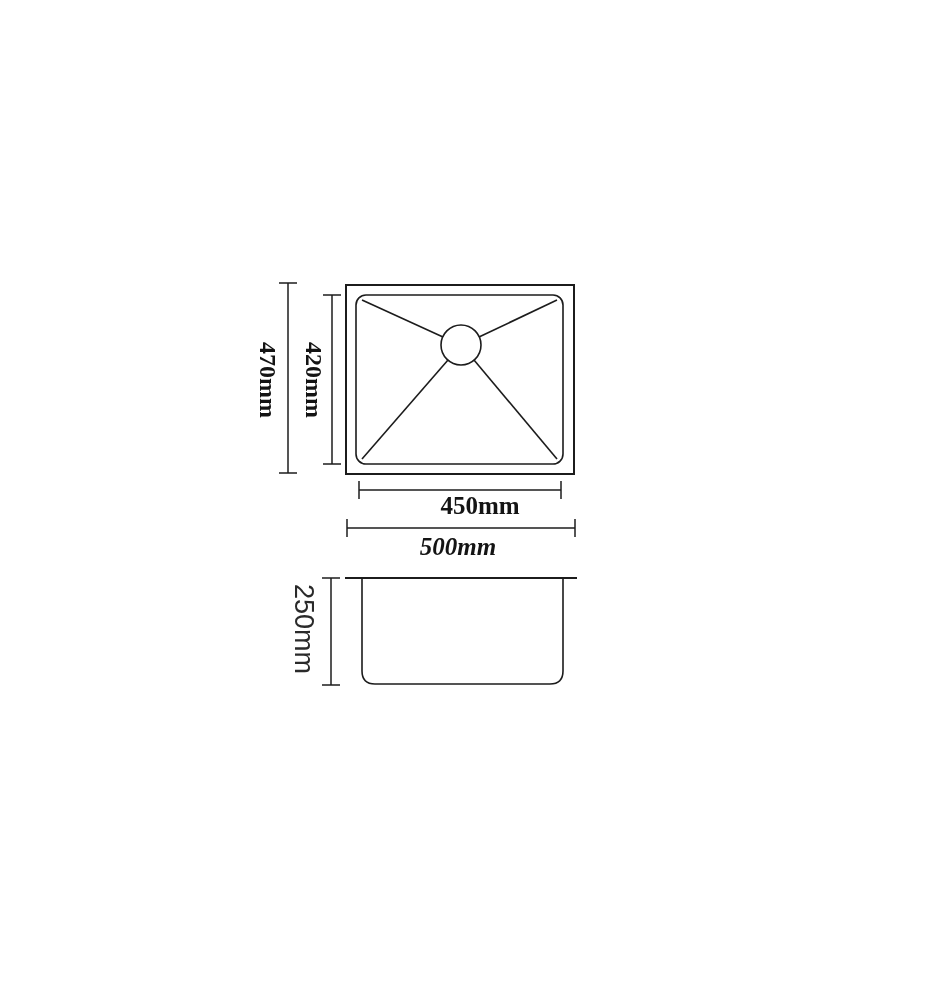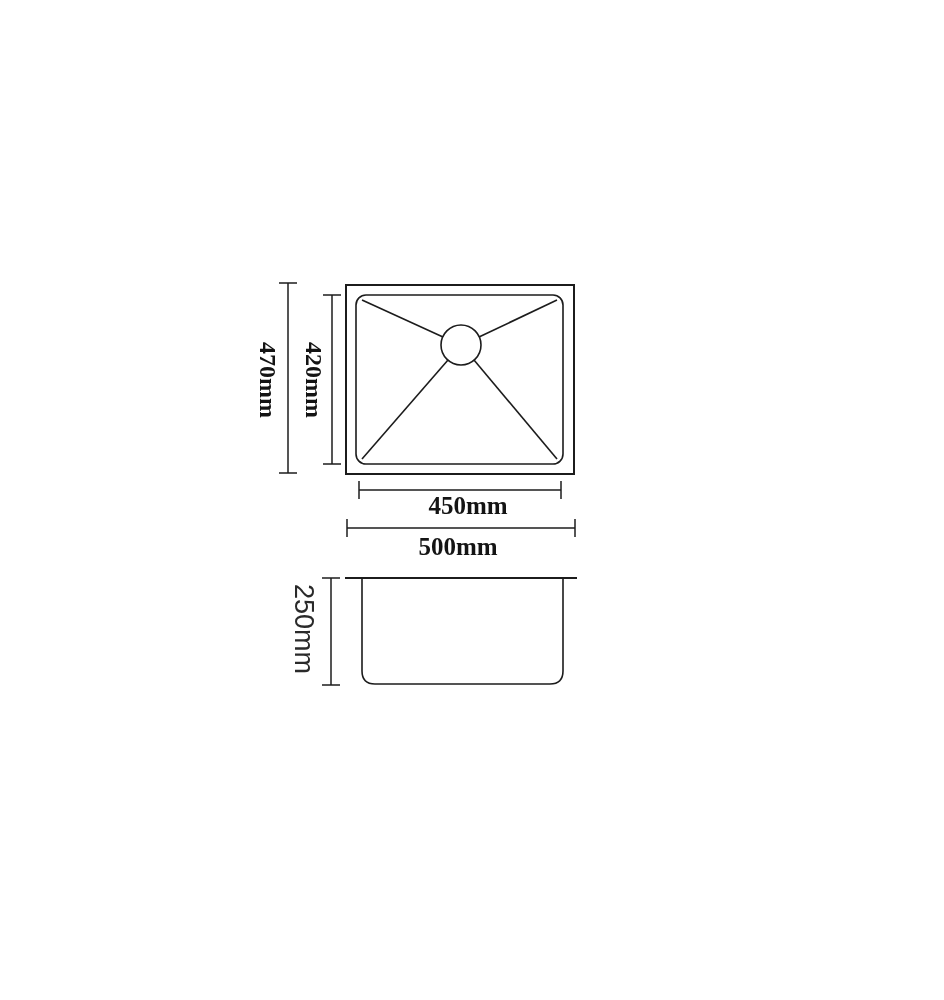--- a/index.html
+++ b/index.html
@@ -95,19 +95,19 @@
       <line x1="331" y1="578" x2="331" y2="685"></line>
       <line x1="322" y1="578" x2="340" y2="578"></line>
       <line x1="322" y1="685" x2="340" y2="685"></line>
     </g>
   </svg>
 
   <div class="dim-label serif-label rot" style="left:268px; top:380px;">470mm</div>
 
   <div class="dim-label serif-label rot" style="left:314px; top:380px;">420mm</div>
 
-  <div class="dim-label serif-label h" style="left:468px; top:505px;">450mm</div>
+  <div class="dim-label serif-label h" style="left:480px; top:505px;">450mm</div>
 
-  <div class="dim-label serif-label h" style="left:458px; top:546px;">500mm</div>
+  <div class="dim-label serif-label h" style="left:458px; top:546px;font-style:italic;">500mm</div>
 
   <div class="dim-label sans-label rot" style="left:303px; top:629px;">250mm</div>
 
 </div>
 
 </body></html>

